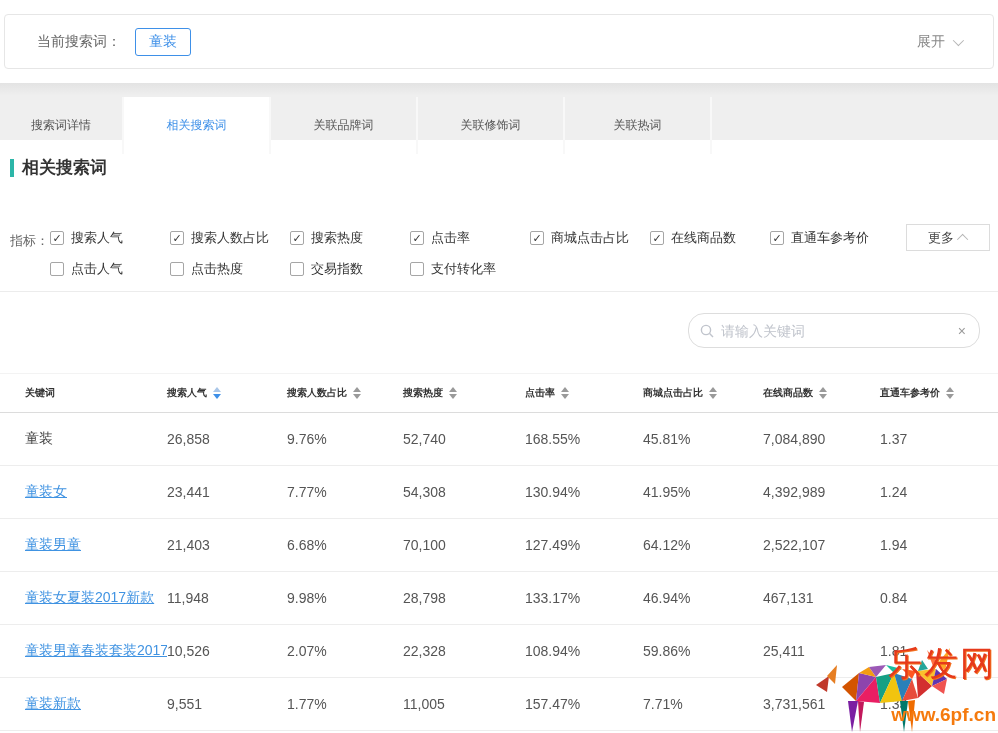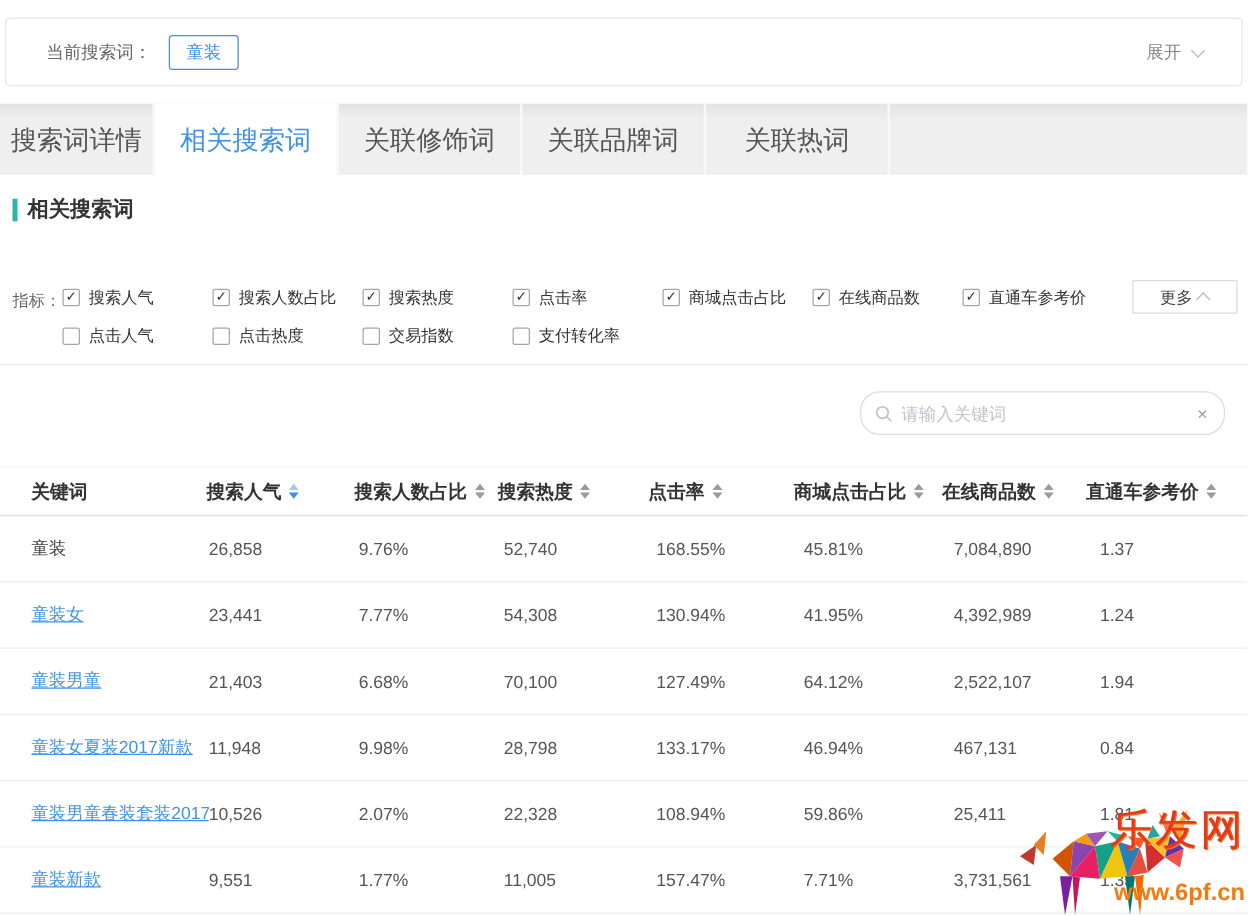--- a/index.html
+++ b/index.html
@@ -26,21 +26,21 @@
   .chev.down { transform:rotate(45deg) translateY(-2px); }
   .chev.up { transform:rotate(-135deg) translateY(-2px); }
   
   .tabbar {
     position:absolute; left:0; right:0; top:83px; height:57px;
     background:linear-gradient(180deg,#e3e3e3,#efefef 22%);
     display:flex;
   }
   .tab {
     width:147px; height:100%; display:flex; align-items:center; justify-content:center;
-    font-size:21px; color:#555; border-right:2px solid #f8f8f8; cursor:pointer; white-space:nowrap;
+    font-size:12px; color:#555; border-right:2px solid #f8f8f8; cursor:pointer; white-space:nowrap;margin-top:14px;
   }
   .tab:first-child { width:124px; }
   .tab.active { background:#fff; color:#3e90e8; }
   
   .section-title {
     position:absolute; left:10px; top:156px; display:flex; align-items:center; gap:8px;
     font-size:17px; font-weight:bold; color:#333;
   }
   .title-bar { width:4px; height:18px; background:#2cb6a8; }
   
@@ -69,21 +69,21 @@
   }
   .searchbox svg { flex:0 0 auto; margin-right:7px; }
   .searchbox input { border:none; outline:none; flex:1; font-size:14px; color:#333; background:transparent; font-family:inherit; }
   .searchbox input::placeholder { color:#c0c4cc; }
   .clear-x { color:#9a9a9a; font-size:14px; cursor:pointer; padding:0 2px; }
   
   .table { position:absolute; left:0; right:0; top:373px; }
   .thead {
     display:flex; align-items:center; height:40px; padding:0 25px;
     border-top:1px solid #f3f3f3; border-bottom:1px solid #dcdcdc;
-    font-weight:bold; color:#333; font-size:15px;
+    font-weight:bold; color:#333; font-size:10px;
   }
   .th { display:flex; align-items:center; white-space:nowrap; }
   .trow {
     display:flex; align-items:center; height:53px; padding:0 25px;
     border-bottom:1px solid #ededed; font-size:14px; color:#555;
   }
   .c0 { width:142px; } .c1 { width:120px; } .c2 { width:116px; } .c3 { width:122px; }
   .c4 { width:118px; } .c5 { width:120px; } .c6 { width:117px; } .c7 { flex:1; }
   .td { white-space:nowrap; overflow:hidden; }
   .kw-link { color:#4093e2; text-decoration:underline; cursor:pointer; }
@@ -111,22 +111,22 @@
   <span class="topbar-spacer"></span>
   <span class="expand-btn">
     <span>展开</span>
     <i class="chev down"></i>
   </span>
 </div>
 
 <div class="tabbar">
     <div class="tab">搜索词详情</div>
     <div class="tab active">相关搜索词</div>
+    <div class="tab">关联品牌词</div>
     <div class="tab">关联修饰词</div>
-    <div class="tab">关联品牌词</div>
     <div class="tab">关联热词</div>
   </div>
 
 <div class="section-title">
   <span class="title-bar"></span>
   <span>相关搜索词</span>
 </div>
 
 <div class="metrics">
   <span class="metrics-label">指标：</span>

